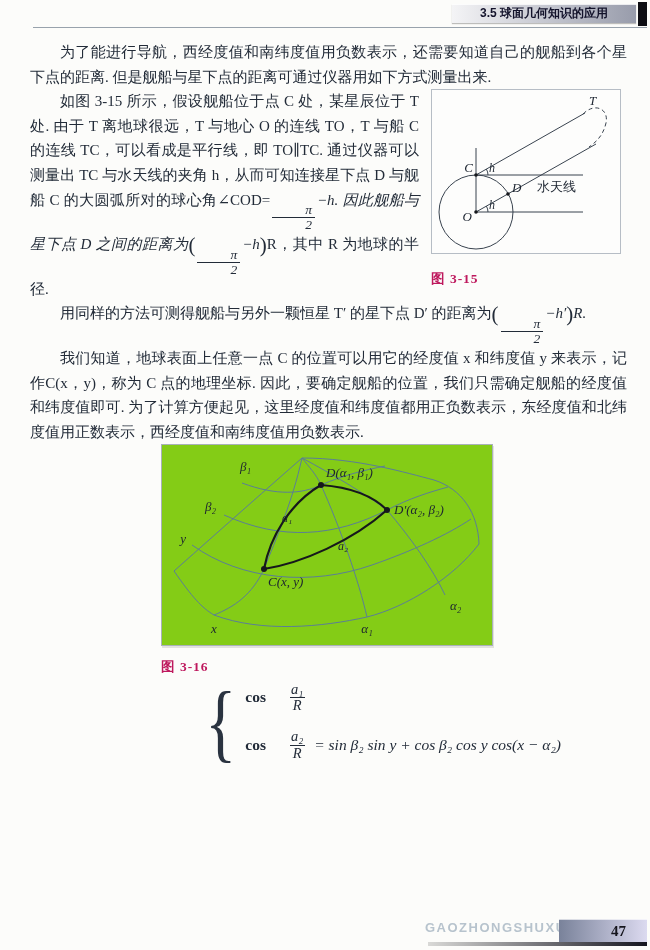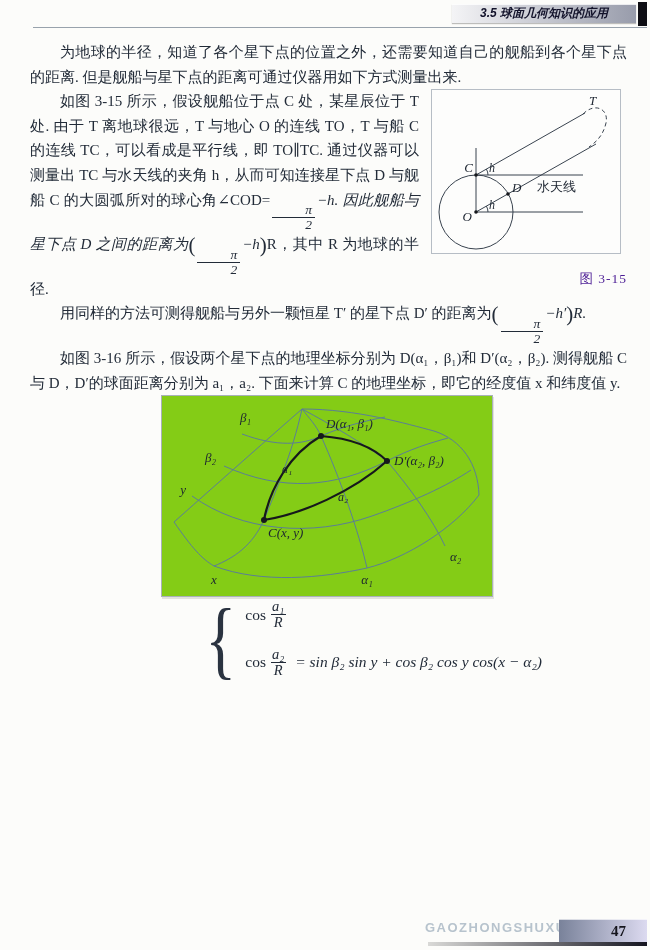--- a/index.html
+++ b/index.html
@@ -2,49 +2,49 @@
 <html><head>
 <meta charset="utf-8">
 <style>
   html,body{margin:0;padding:0;}
   .page{position:relative;width:650px;height:950px;background:#fcfcfa;overflow:hidden;
         font-family:"Liberation Serif","DejaVu Serif",serif;color:#222b38;}
   
   .hdr-bar{position:absolute;top:4px;right:14px;width:184px;height:19px;
            background:linear-gradient(to right,#f4f4f6,#989cab);
            display:flex;align-items:center;justify-content:center;
-           font-family:"Liberation Sans",sans-serif;font-style:italic;font-weight:bold;
+           font-family:"Liberation Sans",sans-serif;font-weight:bold;
            font-size:12px;color:#13132b;box-shadow:inset 0 1px 0 rgba(255,255,255,.8),0 1px 1px rgba(0,0,0,.25);}
   .hdr-tab{position:absolute;top:2px;right:3px;width:9px;height:24px;background:#0d0d12;}
   .hdr-rule{position:absolute;top:27px;left:33px;right:3px;height:1px;background:#98a2ac;}
   
   .main{position:absolute;top:40px;left:30px;width:597px;font-size:15px;line-height:24.6px;text-align:justify;}
   .para{margin:0;text-indent:2em;}
   
   .fig315{float:right;width:196px;margin:4px 0 6px 12px;}
   .fig315 .box{width:188px;height:163px;border:1px solid #b6bdc5;background:#fdfdfc;}
-  .figcap{margin-top:13px;text-align:right;font-size:13.5px;letter-spacing:1px;color:#4c1d95;}
+  .figcap{margin-top:13px;text-align:left;font-size:13.5px;letter-spacing:1px;color:#be185d;font-weight:bold;}
   
   .frac{display:inline-flex;flex-direction:column;align-items:center;line-height:1.05;
         vertical-align:-0.62em;margin:0 2px;font-style:italic;}
   .frac .num,.frac .den{display:block;font-size:13.5px;padding:0 3px;}
   .frac .den{border-top:1px solid #222b38;}
   .bp{font-size:21px;vertical-align:-0.16em;font-style:normal;}
   .mi{font-style:italic;}
   
   .fig316{margin:9px 0 2px 131px;width:332px;}
   .fig316 .box{width:330px;height:200px;border:1px solid #a9b1b9;background:#84cc16;box-shadow:1px 2px 0 #e2e2de;}
   .fig316 .figcap{margin-top:9px;}
   
   .eqs{display:flex;align-items:center;margin:2px 0 2px 170px;}
   .brace{font-size:86px;font-weight:400;color:#2a3340;transform:scaleX(.75) scaleY(1.02);
          line-height:.9;margin-right:4px;}
   .eqrows{display:flex;flex-direction:column;gap:16px;font-size:15.5px;}
   .eqrow{display:flex;align-items:center;font-style:italic;}
-  .eqrow .fn{font-style:normal;margin-right:1px;}
+  .eqrow .fn{font-style:normal;margin-right:20px;font-weight:bold;}
   .eqrow .frac{vertical-align:middle;}
   .eqrow .frac .num,.eqrow .frac .den{font-size:14.5px;}
   .eqrow .rhs{margin-left:6px;}
   
   .brand{position:absolute;left:425px;top:920px;font-family:"Liberation Sans",sans-serif;
          font-weight:bold;font-size:13px;letter-spacing:1.5px;color:#b7c3cd;}
   .pgbar{position:absolute;left:559px;right:3px;top:919px;height:24px;
          background:linear-gradient(to right,#79829a,#dcdaf0);
          box-shadow:inset 0 1px 0 rgba(255,255,255,.7);
          display:flex;align-items:center;}
@@ -63,21 +63,21 @@
 <div class="page">
 
   <div class="hdr-bar">
     <span>3.5  球面几何知识的应用</span>
   </div>
   <div class="hdr-tab"></div>
   <div class="hdr-rule"></div>
 
   <div class="main">
 
-    <p class="para">为地球的半径，知道了各个星下点的位置之外，还需要知道自己的舰船到各个星下点的距离. 但是舰船与星下点的距离可通过仪器用如下方式测量出来.</p>
+    <p class="para">为了能进行导航，西经度值和南纬度值用负数表示，还需要知道自己的舰船到各个星下点的距离. 但是舰船与星下点的距离可通过仪器用如下方式测量出来.</p>
 
     <figure class="fig315" style="margin-block:0">
       <div class="box">
         <svg width="188" height="163" viewBox="0 0 188 163">
           <g fill="none" stroke="#39434f" stroke-width="1">
             <circle cx="44" cy="122" r="37"></circle>
             <line x1="44" y1="122" x2="44" y2="58"></line>
             <line x1="44" y1="85" x2="153" y2="23"></line>
             <line x1="44" y1="122" x2="164" y2="54"></line>
             <line x1="44" y1="85" x2="151" y2="85"></line>
@@ -109,21 +109,21 @@
         </span><span class="mi">−h. 因此舰船与星下点 D 之间的距离为</span><span class="bp">(</span><span class="frac">
           <span class="num">π</span>
           <span class="den">2</span>
         </span><span class="mi">−h</span><span class="bp">)</span><span>R，其中 R 为地球的半径.</span></p>
 
     <p class="para"><span>用同样的方法可测得舰船与另外一颗恒星 T′ 的星下点 D′ 的距离为</span><span class="bp">(</span><span class="frac">
           <span class="num">π</span>
           <span class="den">2</span>
         </span><span class="mi">−h′</span><span class="bp">)</span><span class="mi">R.</span></p>
 
-    <p class="para">如图 3-16 所示，假设两个星下点的地理坐标分别为 D(α₁，β₁)和 D′(α₂，β₂). 测得舰船 C 与 D，D′的球面距离分别为 a₁，a₂. 下面来计算 C 的地理坐标，即它的经度值 x 和纬度值 y.</p>
+    <p class="para">我们知道，地球表面上任意一点 C 的位置可以用它的经度值 x 和纬度值 y 来表示，记作C(x，y)，称为 C 点的地理坐标. 因此，要确定舰船的位置，我们只需确定舰船的经度值和纬度值即可. 为了计算方便起见，这里经度值和纬度值都用正负数表示，东经度值和北纬度值用正数表示，西经度值和南纬度值用负数表示.</p>
 
     <figure class="fig316" style="margin-block:0">
       <div class="box">
         <svg width="330" height="200" viewBox="0 0 330 200">
           <g fill="none" stroke="#5b7e96" stroke-width="1">
             <path d="M140,13 Q92,55 12,126"></path>
             <path d="M140,13 C130,58 114,94 102,124 C90,150 72,162 52,170"></path>
             <path d="M140,13 C147,22 154,29 159,40 C178,82 197,137 205,172"></path>
             <path d="M140,13 C170,29 202,48 225,65 C248,92 271,124 283,150"></path>
             <path d="M140,13 C195,13 245,28 272,35 C300,44 316,68 317,99"></path>
@@ -148,20 +148,21 @@
           <text x="52" y="188" text-anchor="middle" class="svg-var">x</text>
           <text x="205" y="188" text-anchor="middle" class="svg-var">α₁</text>
           <text x="288" y="165" class="svg-var">α₂</text>
           <text x="164" y="32" class="svg-var">D(α₁, β₁)</text>
           <text x="232" y="69" class="svg-var">D′(α₂, β₂)</text>
           <text x="106" y="141" class="svg-var">C(x, y)</text>
           <text x="120" y="77" class="svg-var-sm">a₁</text>
           <text x="176" y="105" class="svg-var-sm">a₂</text>
         </svg>
       </div>
+      <figcaption class="figcap">图 3-16</figcaption>
     </figure>
 
 
     <div class="eqs">
       <span class="brace">{</span>
       <div class="eqrows">
         <div class="eqrow">
           <span class="fn">cos</span>
           <span class="frac">
               <span class="num">a₁</span>

